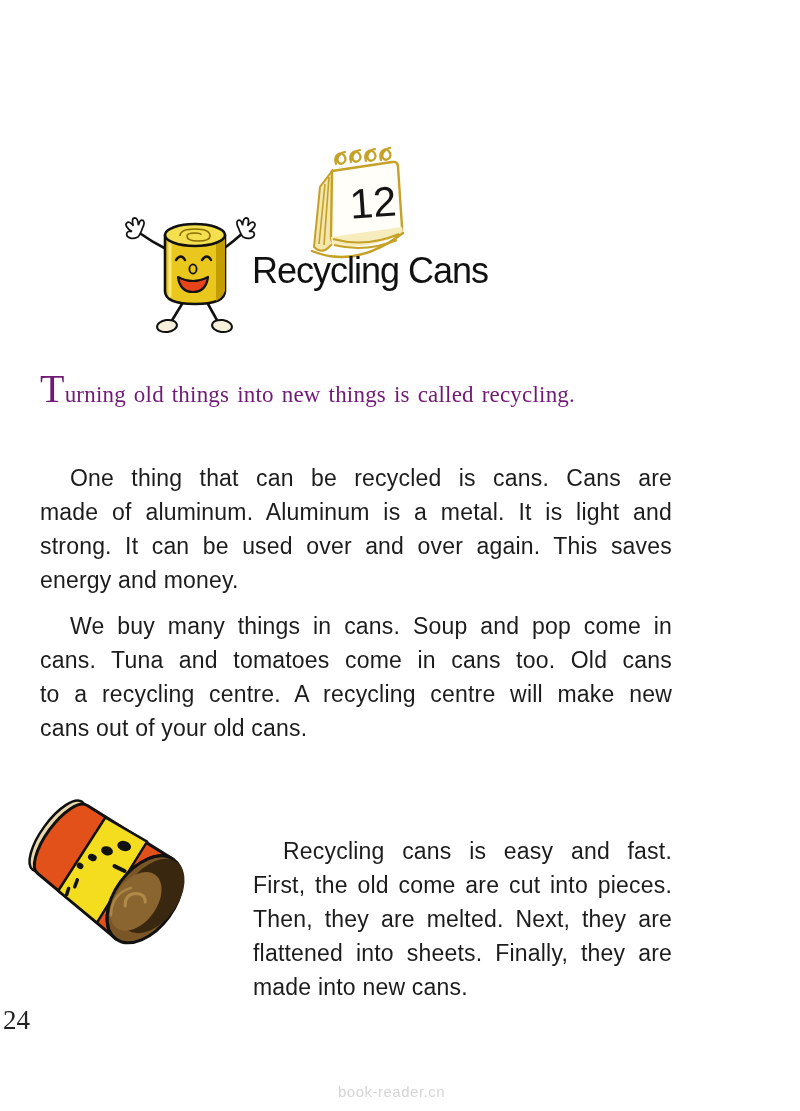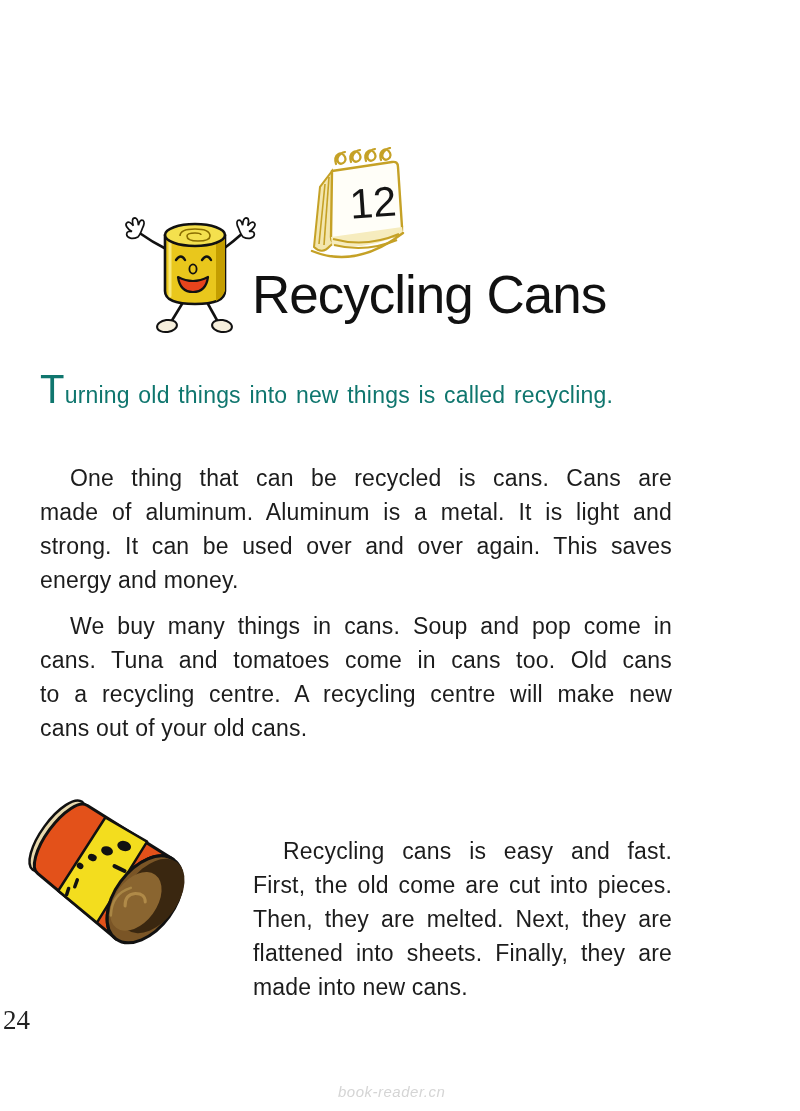--- a/index.html
+++ b/index.html
@@ -3,43 +3,43 @@
 <meta charset="utf-8">
 <style>
   * { margin:0; padding:0; box-sizing:border-box; }
   html,body { width:800px; height:1111px; }
   body { background:#fff; font-family:"Liberation Sans", sans-serif; }
   .page { position:relative; width:800px; height:1111px; background:#ffffff; overflow:hidden; }
 
   
   .calendar-illo { position:absolute; left:306px; top:147px; width:104px; height:118px; }
   .mascot-illo   { position:absolute; left:112px; top:208px; width:146px; height:128px; }
-  .page-title    { position:absolute; left:252px; top:264px; font-size:53px; letter-spacing:-1px;
+  .page-title    { position:absolute; left:252px; top:250px; font-size:36px; letter-spacing:-1px;
                    color:#111; font-weight:400; }
 
   
   .para { position:absolute; color:#1c1c1c; font-size:23px; line-height:34px; letter-spacing:0.2px;margin-top:28px; }
   .tline { text-align:justify; text-align-last:justify; text-justify:inter-word; }
   .tline.last { text-align-last:left; }
   .tline.indent { text-indent:30px; }
 
-  .intro { position:absolute; left:40px; top:369px; width:632px; color:#0f766e;
-           font-size:23px; line-height:40px; letter-spacing:0.2px; word-spacing:2px; }
+  .intro { position:absolute; left:40px; top:369px; width:632px; color:#701a75;
+           font-size:23px; line-height:40px; letter-spacing:0.2px; word-spacing:2px;font-family:Liberation Serif, serif; }
   .bigT { font-size:40px; }
 
   .p2 { left:40px;  top:433px; width:632px; }
   .p3 { left:40px;  top:581px; width:632px; }
   .p4 { left:253px; top:806px; width:419px; }
 
   .tincan-illo { position:absolute; left:15px; top:779px; width:192px; height:192px; }
 
   .page-number { position:absolute; left:3px; top:1005px; font-family:"Liberation Serif", serif;
                  font-size:27px; color:#222; }
   .watermark { position:absolute; left:338px; top:1083px; font-size:15px; color:#d5d5d5;
-               letter-spacing:0.5px;font-style:italic; }
+               letter-spacing:0.5px; }
 </style>
 </head>
 <body>
 
 <div class="page">
 
   <svg class="calendar-illo" viewBox="0 0 104 118" xmlns="http://www.w3.org/2000/svg">
     <g fill="none" stroke="#C5A126" stroke-width="2.2" stroke-linecap="round">
       <path d="M30 17 c-3 -10 6 -14 9 -7 c2 5 -4 9 -7 5 c-2 -3 1 -9 7 -10"></path>
       <path d="M45 15 c-3 -10 6 -14 9 -7 c2 5 -4 9 -7 5 c-2 -3 1 -9 7 -10"></path>

